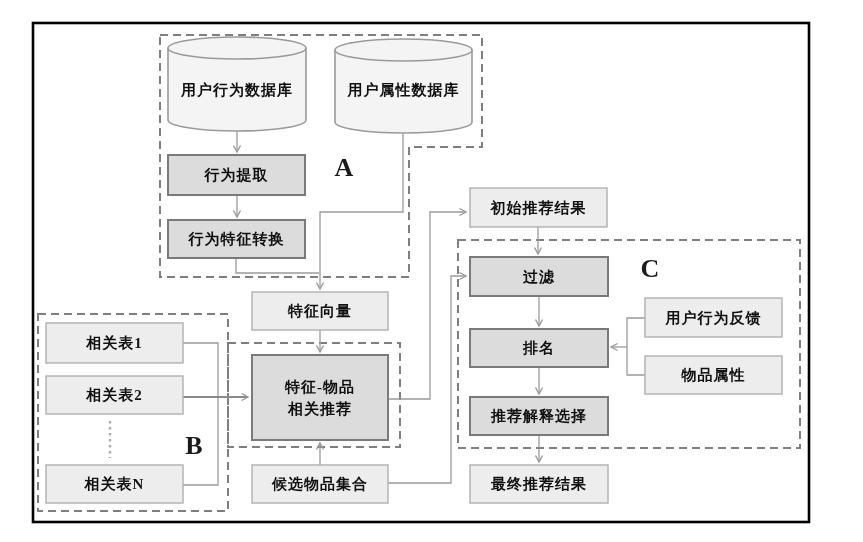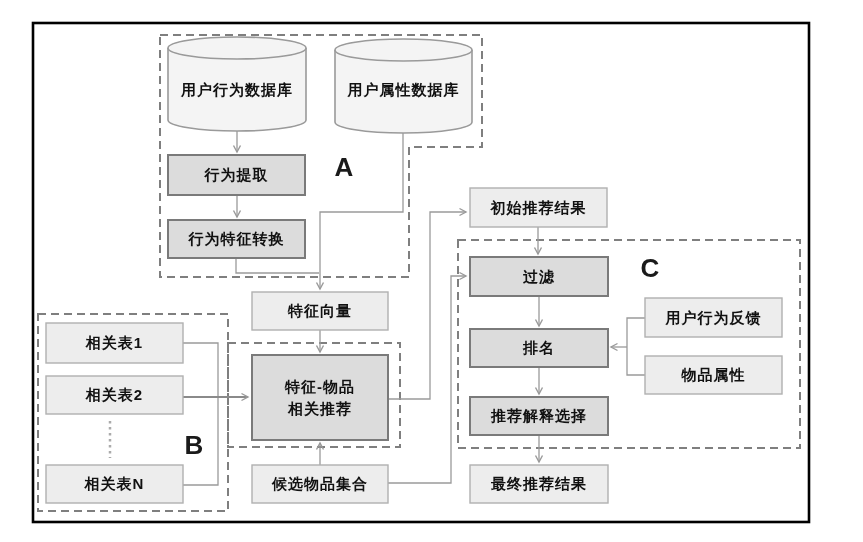--- a/index.html
+++ b/index.html
@@ -1,17 +1,17 @@
 <!DOCTYPE html>
 <html><head>
 <meta charset="utf-8">
 <style>
   html,body{margin:0;padding:0;background:#ffffff;}
   .stage{position:relative;width:863px;height:542px;background:#ffffff;overflow:hidden;
-         font-family:Liberation Sans, sans-serif;}
+         font-family:Liberation Serif, serif;}
   svg{display:block;}
   .node-light{fill:#ededed;stroke:#b0b0b0;stroke-width:1.4;}
   .node-dark{fill:#dcdcdc;stroke:#7a7a7a;stroke-width:2;}
   .cyl{fill:#f4f4f4;stroke:#9a9a9a;stroke-width:1.6;}
   .dashed{fill:none;stroke:#7f7f7f;stroke-width:2;stroke-dasharray:8 5;}
   .ln{fill:none;stroke:#9a9a9a;stroke-width:1.3;}
   .ln-thick{fill:none;stroke:#8a8a8a;stroke-width:2;}
   .dots{fill:none;stroke:#ababab;stroke-width:2.5;stroke-dasharray:2.5 3.5;}
   .lbl{font-size:15px;font-weight:bold;fill:#111111;letter-spacing:1px;text-anchor:middle;}
   .lbl-big{font-size:26px;font-weight:bold;fill:#1a1a1a;text-anchor:middle;letter-spacing:0;}

